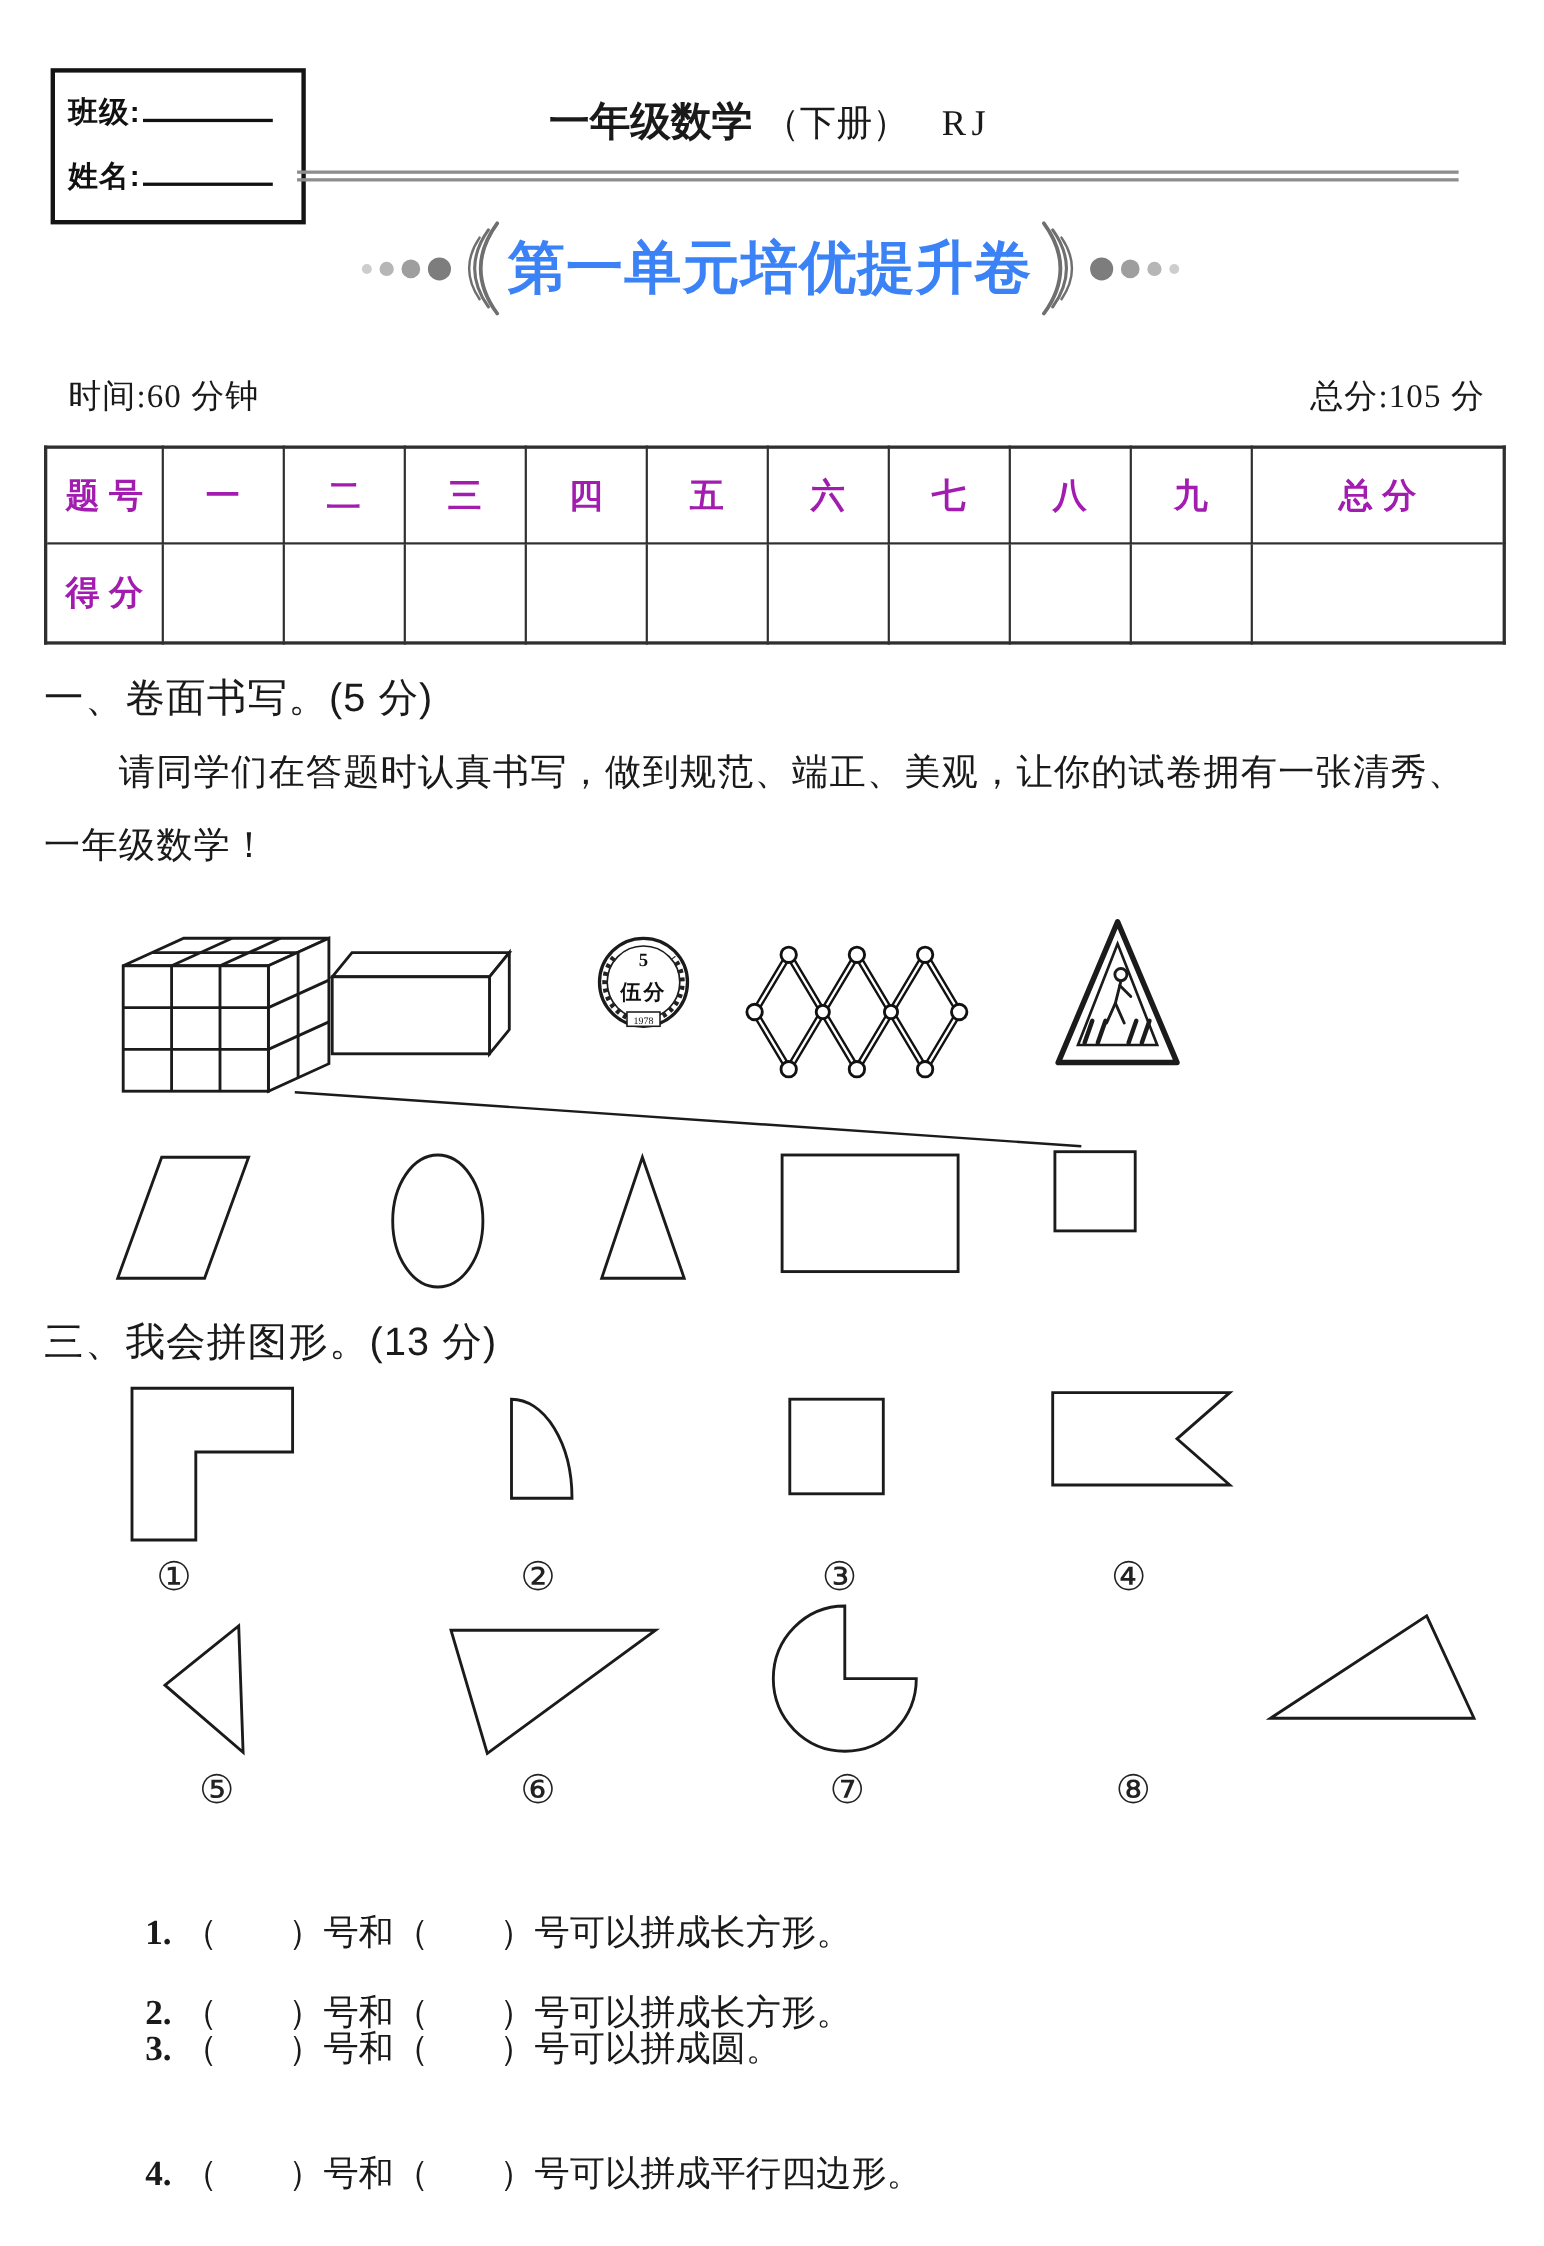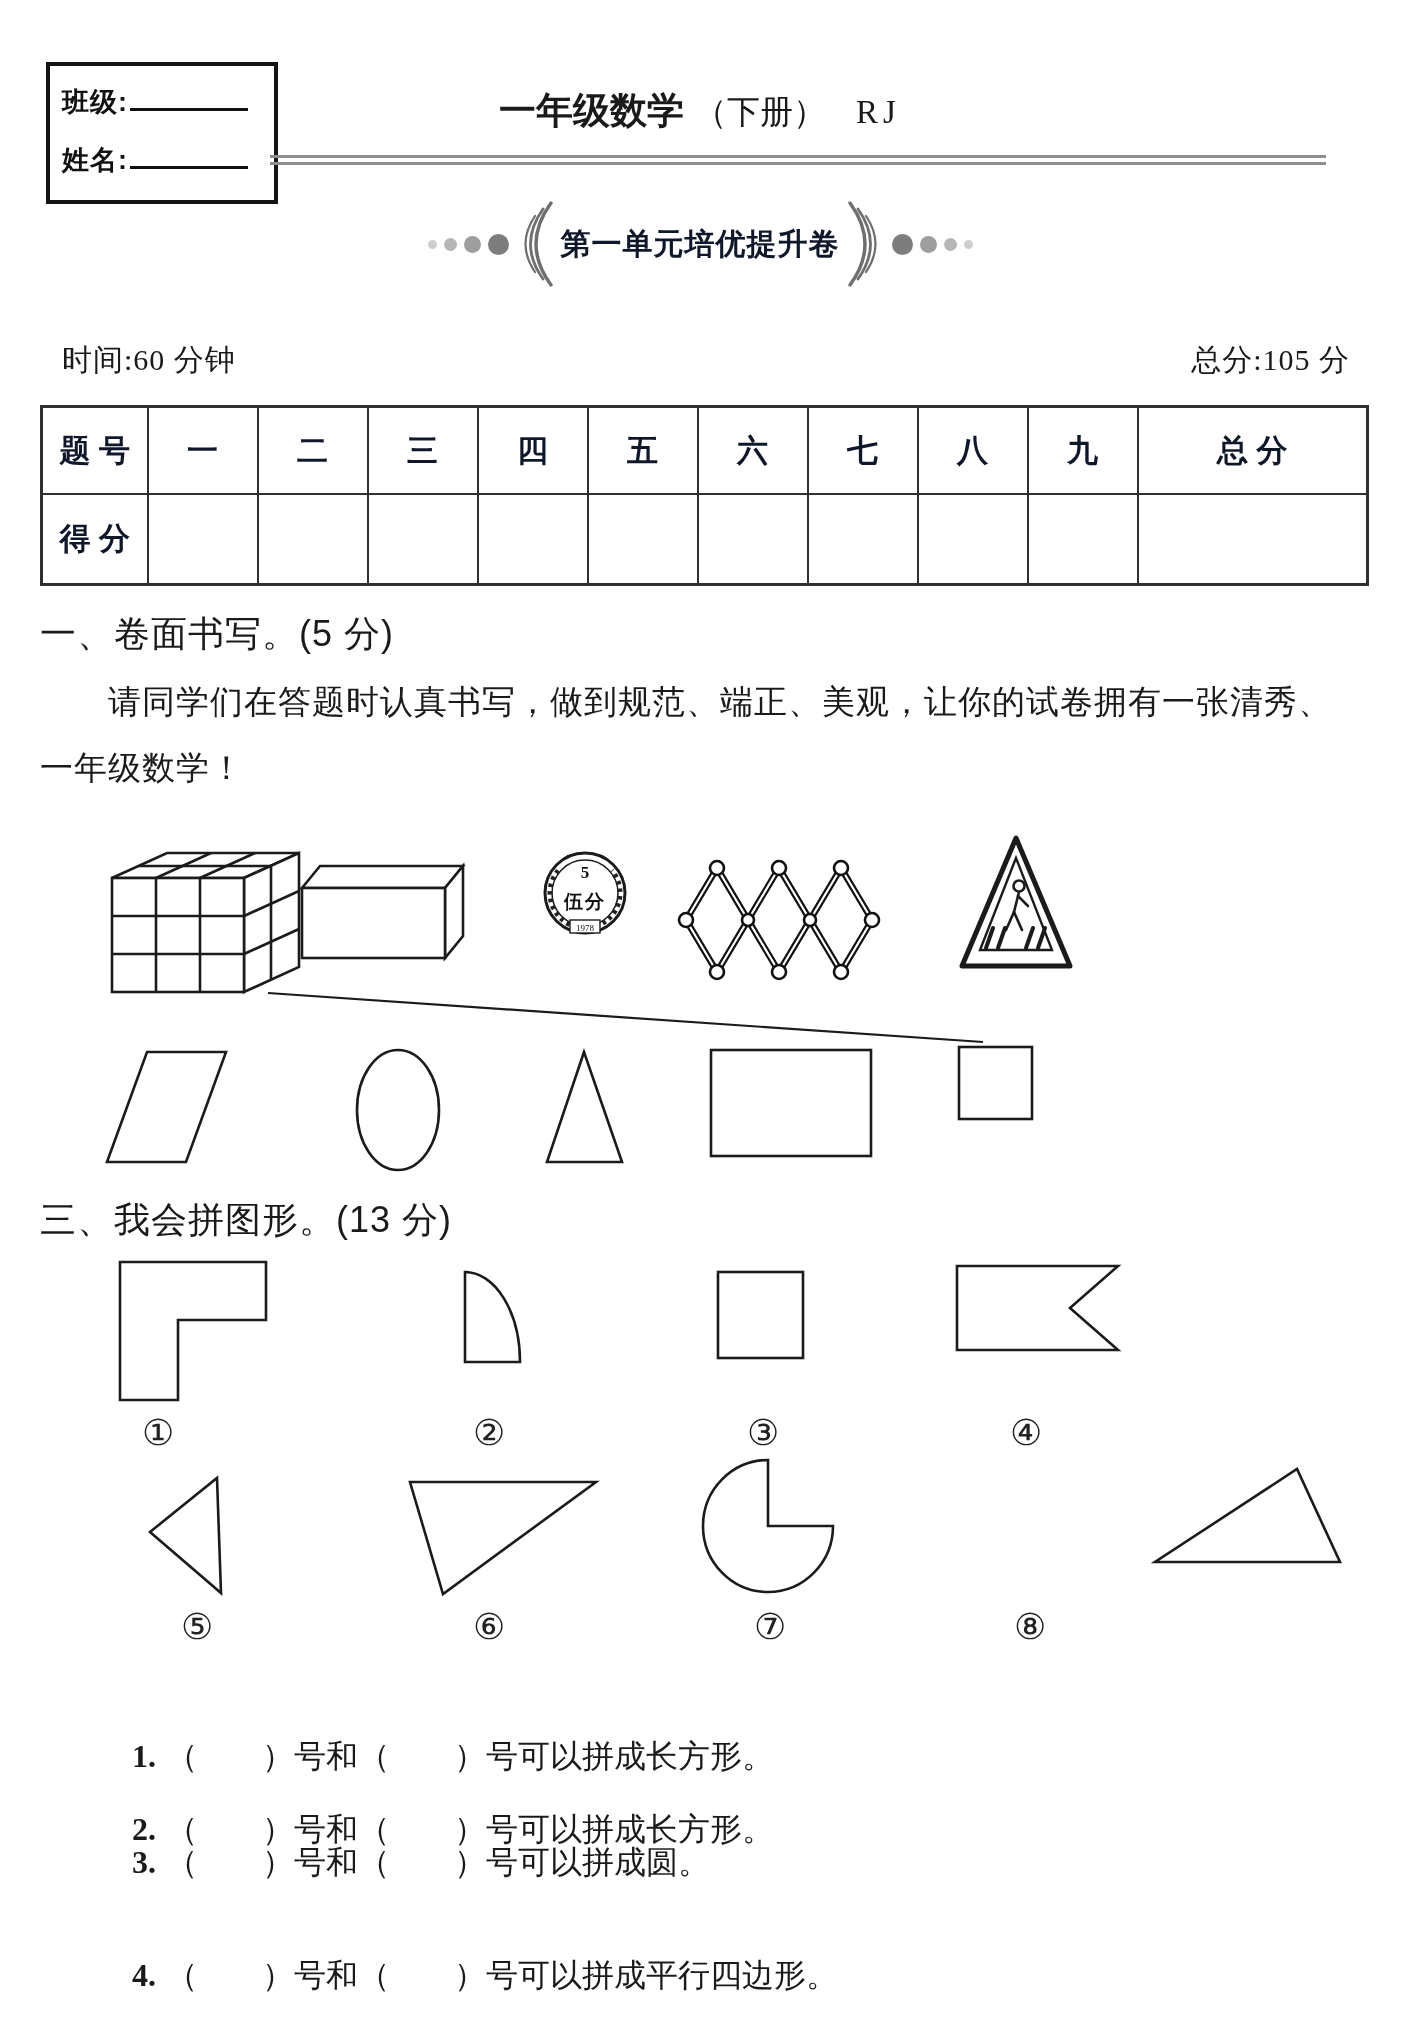--- a/index.html
+++ b/index.html
@@ -15,31 +15,31 @@
   .header{left:300px;top:86px;width:800px;text-align:center;white-space:nowrap;}
   .h-main{font-family:"Liberation Sans","DejaVu Sans",sans-serif;font-weight:700;font-size:37px;}
   .h-vol{font-size:33px;margin-left:10px;}
   .h-ed{font-size:33px;margin-left:30px;letter-spacing:5px;}
   .header-rule{left:270px;top:155px;width:1056px;height:4px;
                border-top:3px solid #8e8e8e;border-bottom:3px solid #8e8e8e;}
   
   .banner{left:340px;top:200px;width:720px;height:88px;display:flex;align-items:center;justify-content:center;}
   .dot{border-radius:50%;flex:none;}
   .banner-title{font-family:"Liberation Sans","DejaVu Sans",sans-serif;font-weight:700;
-                font-size:30px;letter-spacing:1px;color:#0f172a;margin:0 2px;white-space:nowrap;}
+                font-size:52px;letter-spacing:1px;color:#3b82f6;margin:0 2px;white-space:nowrap;}
   .bracket{flex:none;margin:0 4px;}
   
   .meta{top:340px;font-size:30px;letter-spacing:1px;}
   .meta-time{left:62px;}
   .meta-total{left:1150px;width:200px;text-align:right;}
   
   .score-table{left:40px;top:405px;border-collapse:collapse;table-layout:fixed;background:#fff;
                font-family:"Liberation Sans","DejaVu Sans",sans-serif;}
   .score-table td{border:2px solid #2f2f2f;text-align:center;vertical-align:middle;
-                  font-size:31px;font-weight:700;color:#0f172a;padding:0;}
+                  font-size:31px;font-weight:700;color:#a21caf;padding:0;}
   .score-table{border:3px solid #2f2f2f;}
   .tr-head td{height:85px;}
   .tr-score td{height:88px;}
   
   .sec-title{font-family:"Liberation Sans","DejaVu Sans",sans-serif;font-weight:400;
              font-size:36px;letter-spacing:1px;white-space:nowrap;}
   .para{font-size:33px;letter-spacing:1px;white-space:nowrap;}
   
   .art{left:0;top:0;}
   .shape-label{font-size:36px;color:#222;font-family:"Liberation Serif","DejaVu Serif",serif;}

